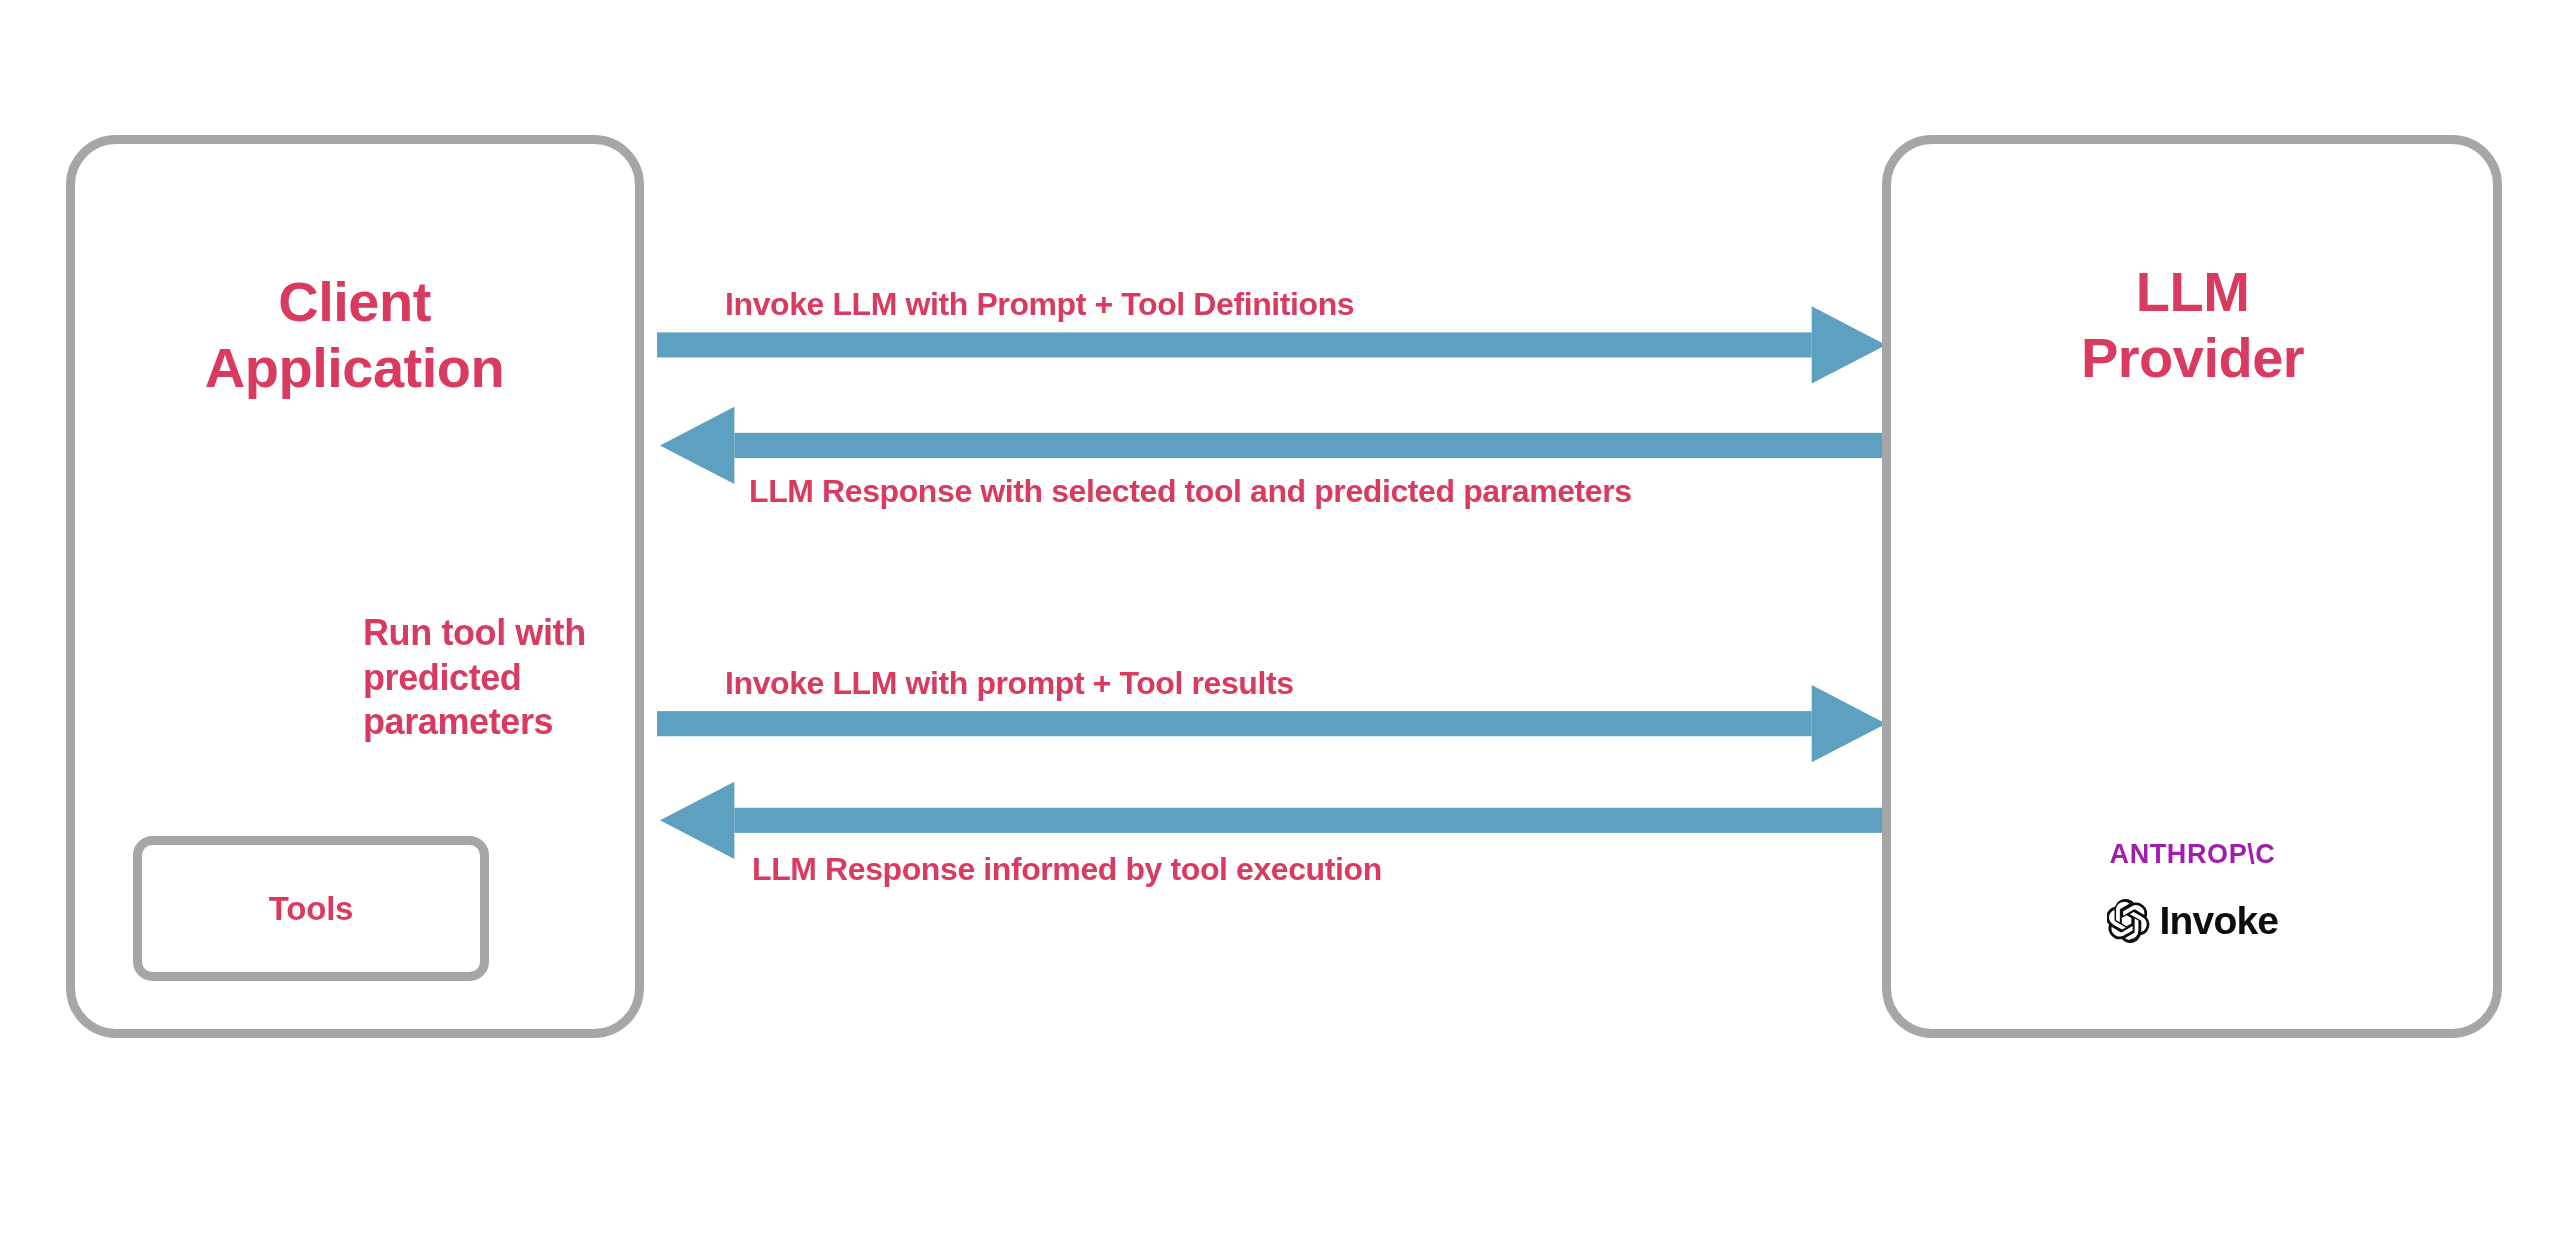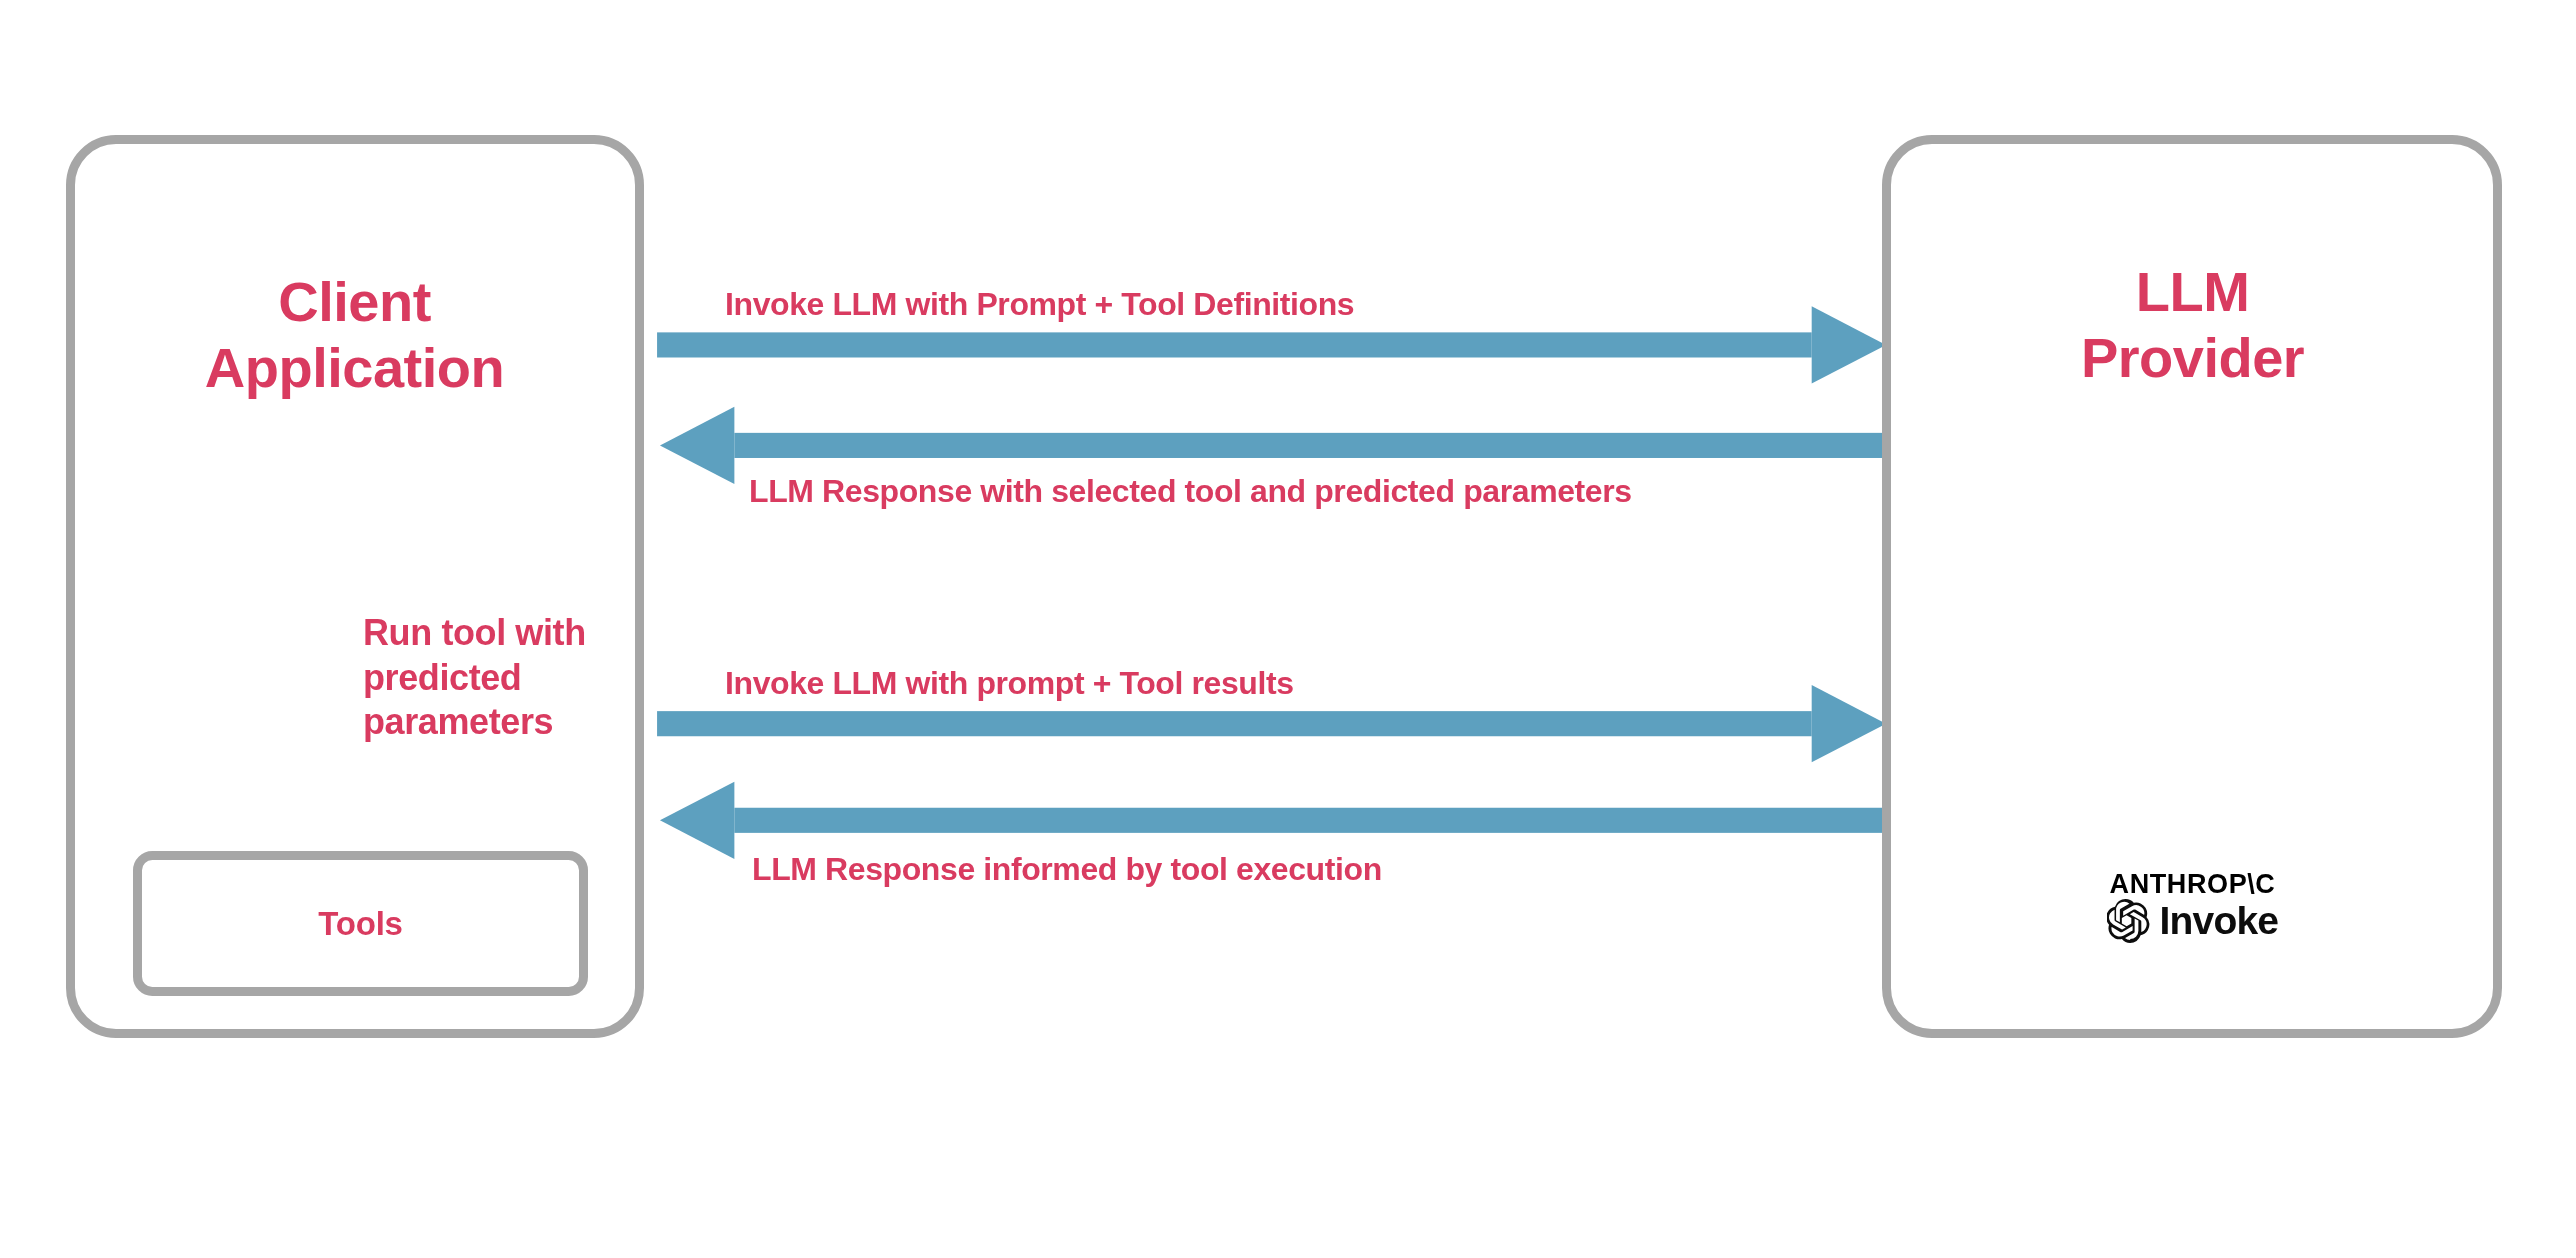--- a/index.html
+++ b/index.html
@@ -37,29 +37,28 @@
     left: 1882px;
     top: 135px;
     width: 620px;
     height: 903px;
   }
   #tools-box {
     position: absolute;
     box-sizing: border-box;
     left: 133px;
     top: 836px;
-    width: 455px;
+    width: 356px;
     height: 145px;
     border: 9.7px solid #a6a6a6;
     border-radius: 19.3px;
     background: #ffffff;
     display: flex;
     align-items: center;
     justify-content: center;
-    margin-top: 15px;
   }
 
   
   .node-title {
     position: absolute;
     color: #d93b60;
     font-weight: 700;
     text-align: center;
     line-height: 1.18;
     letter-spacing: -0.5px;
@@ -123,23 +122,22 @@
 
   
   #anthropic-logo {
     position: absolute;
     left: 1894px;
     top: 839px;
     width: 597px;
     text-align: center;
     font-size: 27px;
     font-weight: 700;
-    color: #000000;
+    color: #a21caf;
     letter-spacing: 0.6px;
-    margin-top: 30px;
   }
   #openai-logo {
     position: absolute;
     left: 1894px;
     top: 899px;
     width: 597px;
     display: flex;
     align-items: center;
     justify-content: center;
     gap: 8.7px;

